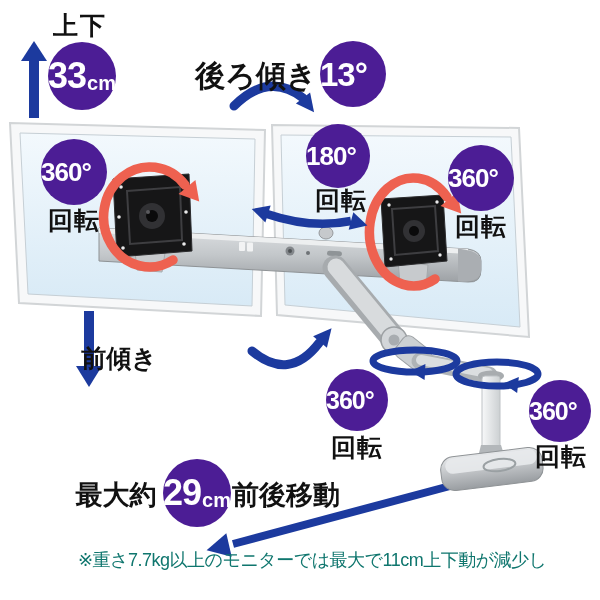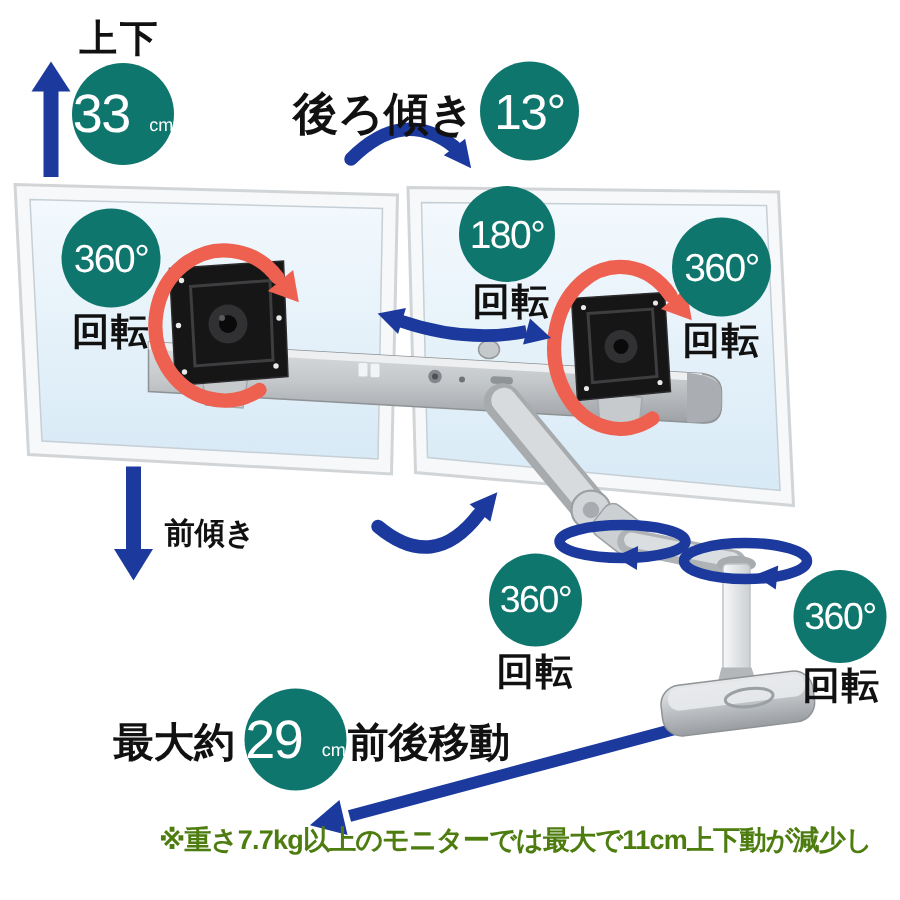--- a/index.html
+++ b/index.html
@@ -3,36 +3,36 @@
 <meta charset="utf-8">
 <style>
   html,body{margin:0;padding:0;background:#fff;}
   .stage{
     position:relative;width:600px;height:600px;background:#ffffff;overflow:hidden;
     font-family:"Liberation Sans","DejaVu Sans",sans-serif;
     padding-left:44px;
   }
   .illustration{position:absolute;left:0;top:0;}
   .badge{
-    position:absolute;border-radius:50%;background:#0f766e;color:#ffffff;
-    display:flex;align-items:center;justify-content:center;
-    font-weight:normal;line-height:1;letter-spacing:-1px;
-  }
-  .badge .unit{font-size:12px;transform:translateY(7px);margin-left:13px;letter-spacing:0;}
+    position:absolute;border-radius:50%;background:#4c1d95;color:#ffffff;
+    display:flex;align-items:center;justify-content:flex-start;
+    font-weight:bold;line-height:1;letter-spacing:-1px;
+  }
+  .badge .unit{font-size:20px;transform:translateY(7px);margin-left:1px;letter-spacing:0;}
   .cap{
     position:absolute;color:#111111;font-weight:bold;font-size:25px;
     transform:translateX(-50%);white-space:nowrap;letter-spacing:1px;
   }
   .lbl{
     position:absolute;color:#111111;font-weight:bold;white-space:nowrap;
     transform:translateX(-50%);letter-spacing:0px;
   }
   .foot{
-    position:absolute;color:#4d7c0f;font-weight:bold;font-size:18px;
-    white-space:nowrap;letter-spacing:-0.5px;margin-left:28px;
+    position:absolute;color:#0f766e;font-weight:normal;font-size:18px;
+    white-space:nowrap;letter-spacing:-0.5px;
   }
 </style>
 </head>
 <body>
 
 <div class="stage">
 
   <svg class="illustration" width="600" height="600" viewBox="0 0 600 600">
     <defs>
       <linearGradient id="scr" x1="0" y1="0" x2="0" y2="1">
@@ -176,21 +176,21 @@
 
     <g>
       <path d="M267,214 Q311,229 351,221" fill="none" stroke="#1c3a9e" stroke-width="8.5"></path>
       <polygon points="0,-9 17,0 0,9" fill="#1c3a9e" transform="translate(268,214) rotate(197)"></polygon>
       <polygon points="0,-9 17,0 0,9" fill="#1c3a9e" transform="translate(351,221) rotate(15)"></polygon>
     </g>
   </svg>
 
   <div class="lbl" style="left:80px;top:9px;font-size:25px;letter-spacing:2px">上下</div>
   <div class="lbl" style="left:256px;top:56px;font-size:30px">後ろ傾き</div>
-  <div class="lbl" style="left:140px;top:342px;font-size:20px">前傾き</div>
+  <div class="lbl" style="left:119px;top:342px;font-size:25px">前傾き</div>
   <div class="lbl" style="left:116px;top:477px;font-size:27px">最大約</div>
   <div class="lbl" style="left:286px;top:477px;font-size:27px">前後移動</div>
 
   <div class="badge" style="left:48px;top:42px;width:68px;height:68px">
     <span style="font-size:36px">33</span>
       <span class="unit">cm</span>
   </div>
   <div class="badge" style="left:320px;top:41px;width:66px;height:66px">
     <span style="font-size:33px">13°</span>
   </div>

